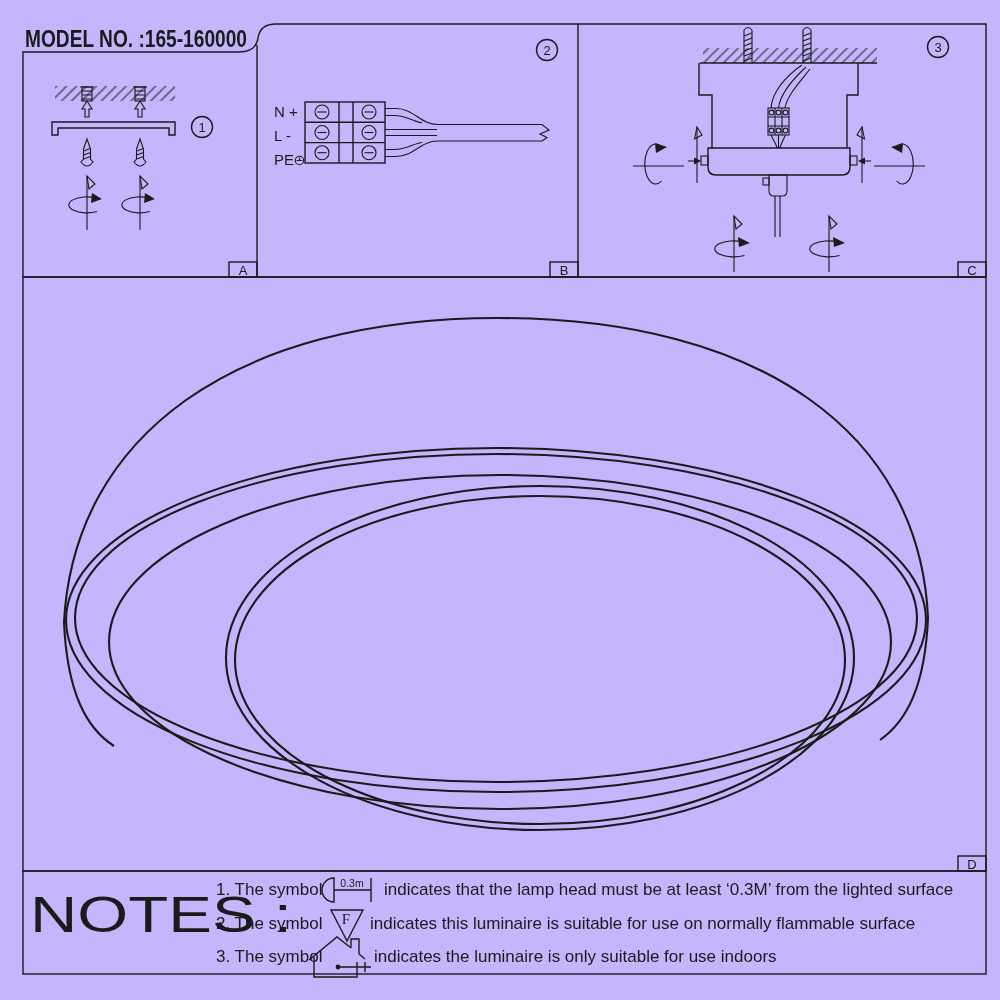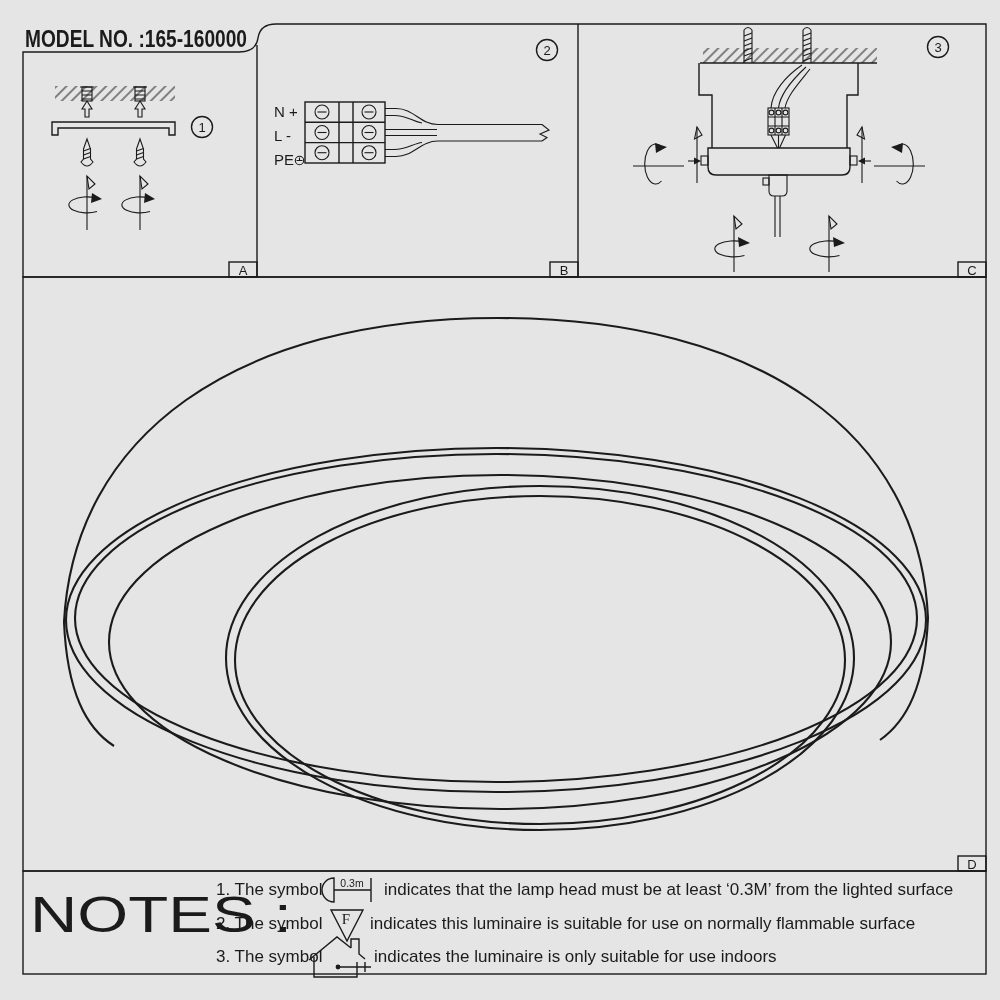--- a/index.html
+++ b/index.html
@@ -1,16 +1,16 @@
 <!DOCTYPE html>
 <html><head>
 <meta charset="utf-8">
 <style>
   html,body{margin:0;padding:0;background:#ffffff;}
-  #sheet{position:relative;width:1000px;height:1000px;background:#e5e5e5;overflow:hidden;}
+  #sheet{position:relative;width:1000px;height:1000px;background:#c4b5fd;overflow:hidden;}
   svg{position:absolute;left:0;top:0;}
   svg text{fill:#1b1b1b;stroke:none;font-family:"Liberation Sans",sans-serif;}
   .ln{fill:none;stroke:#1b1b1b;stroke-width:1.4;}
   .ln2{fill:none;stroke:#1b1b1b;stroke-width:2.1;}
   .thin{fill:none;stroke:#1b1b1b;stroke-width:1.1;}
   .fillink{fill:#1b1b1b;stroke:none;}
   .t-title{font-size:23px;font-weight:700;letter-spacing:0px;}
   .t-notes{font-size:50px;}
   .t-note{font-size:17px;}
   .t-small{font-size:10.5px;}

